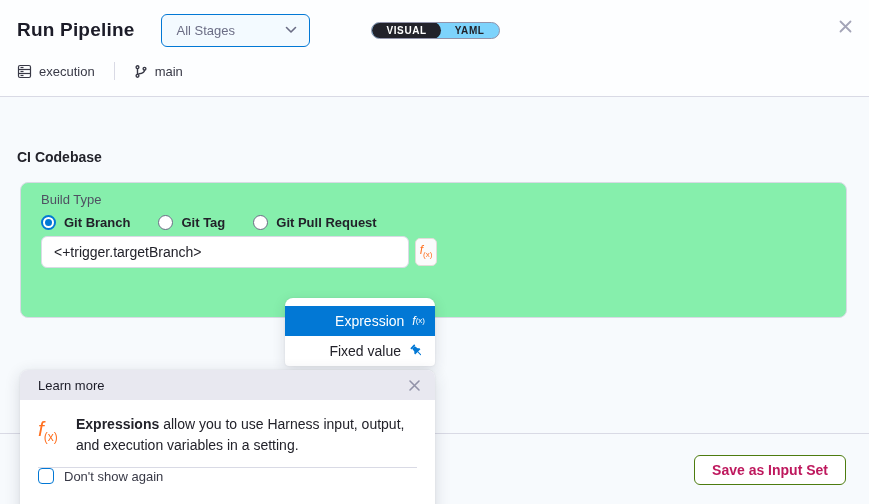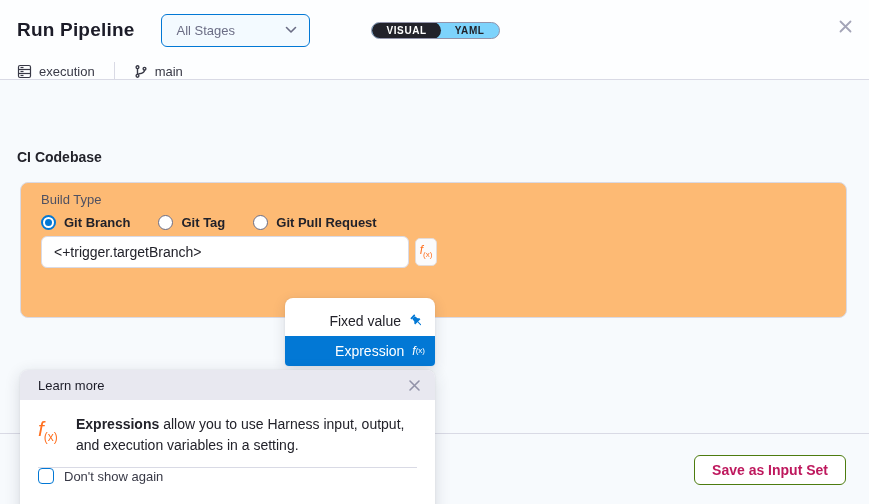--- a/index.html
+++ b/index.html
@@ -3,21 +3,21 @@
 <meta charset="utf-8">
 <style>
   * { margin:0; padding:0; box-sizing:border-box; }
   html,body { font-family:"Liberation Sans", sans-serif; }
   .modal{
     position:relative; width:869px; height:504px; overflow:hidden;
     background:#f7fafd; color:#1c1c28;
   }
   
   .hdr{
-    position:absolute; top:0; left:0; width:869px; height:80px;
+    position:absolute; top:0; left:0; width:869px; height:97px;
     background:#fdfeff; border-bottom:1px solid #d9dae5;
   }
   .hdr-row1{ position:absolute; top:13px; left:17px; right:17px; height:34px; display:flex; align-items:center; }
   .title{ font-size:19px; font-weight:700; color:#1c1c28; letter-spacing:.2px; }
   .stage-select{
     margin-left:27px; width:149px; height:33px; border:1px solid #0278d5; border-radius:6px;
     background:#f3faff; display:flex; align-items:center; justify-content:space-between;
     padding:0 12px 0 14px; cursor:pointer;
   }
   .stage-select .val{ font-size:13px; color:#6b6d85; font-weight:400; }
@@ -29,21 +29,21 @@
          display:flex; align-items:center; cursor:pointer; color:#22222a; }
   .tseg.active{ background:#22222a; color:#fff; border-radius:9px; }
   .hdr-close{ position:absolute; top:19px; right:16px; width:15px; height:15px; cursor:pointer; }
   .hdr-row2{ position:absolute; top:62px; left:17px; height:18px; display:flex; align-items:center; font-size:13px; color:#383946; }
   .hdr-row2 .lbl{ margin-left:7px; }
   .vdiv{ width:1px; height:18px; background:#d9dae5; margin:0 19px; }
   
   .section-title{ position:absolute; top:149px; left:17px; font-size:14px; font-weight:700; color:#22222a; }
   .card{
     position:absolute; top:182px; left:20px; width:827px; height:136px;
-    background:#fdba74; border:1px solid #d9dae5; border-radius:8px; padding:9px 20px;
+    background:#86efac; border:1px solid #d9dae5; border-radius:8px; padding:9px 20px;
   }
   .field-label{ font-size:13px; color:#4f5162; }
   .radio-row{ display:flex; align-items:center; margin-top:7px; height:16px; }
   .radio-opt{ display:flex; align-items:center; margin-right:28px; cursor:pointer; }
   .radio{ width:15px; height:15px; border-radius:50%; border:1.5px solid #6b6d85; background:#fff; position:relative; }
   .radio.sel{ border:2px solid #0278d5; }
   .radio.sel::after{ content:""; position:absolute; top:50%; left:50%; width:7px; height:7px; margin:-3.5px 0 0 -3.5px; border-radius:50%; background:#0278d5; }
   .radio-opt span.rlbl{ margin-left:8px; font-size:13px; font-weight:700; color:#22222a;text-align:center; }
   .bn-label{ margin-top:14px; }
   .input-row{ display:flex; margin-top:6px; align-items:center; }
@@ -172,39 +172,39 @@
 
     <div class="input-row">
       <input class="txt-input" type="text" value="&lt;+trigger.targetBranch&gt;" style="">
       <div class="fx-btn">
         <span class="fx"><i>f</i><sub>(x)</sub></span>
       </div>
     </div>
   </div>
 
   <div class="type-menu">
+    <div class="menu-item sel">
+      <span>Expression</span>
+      <span class="mi-ic fx white">
+          <i>f</i>
+          <sub>(x)</sub>
+        </span>
+    </div>
     <div class="menu-item">
       <span>Fixed value</span>
       <span class="mi-ic">
         <svg width="16" height="16" viewBox="0 0 20 20" style="transform:rotate(-45deg)">
           <g fill="#0278d5">
             <rect x="6.4" y="1.6" width="7.2" height="2.2" rx="1.1"></rect>
             <path d="M7.6 3.8 h4.8 l.5 4.4 1.7 1.6 v1.6 H5.4 V9.8 l1.7 -1.6 z"></path>
             <rect x="9.4" y="11.4" width="1.2" height="5.6" rx="0.6"></rect>
           </g>
         </svg>
       </span>
     </div>
-    <div class="menu-item sel">
-      <span>Expression</span>
-      <span class="mi-ic fx white">
-          <i>f</i>
-          <sub>(x)</sub>
-        </span>
-    </div>
   </div>
 
   <div class="popover">
     <div class="pop-hdr">
       <span class="pop-title">Learn more</span>
       <span class="pop-close">
         <svg width="13" height="13" viewBox="0 0 13 13">
             <path d="M2 2 L11 11 M11 2 L2 11" stroke="#9293a9" stroke-width="1.6" stroke-linecap="round"></path>
           </svg>
       </span>

